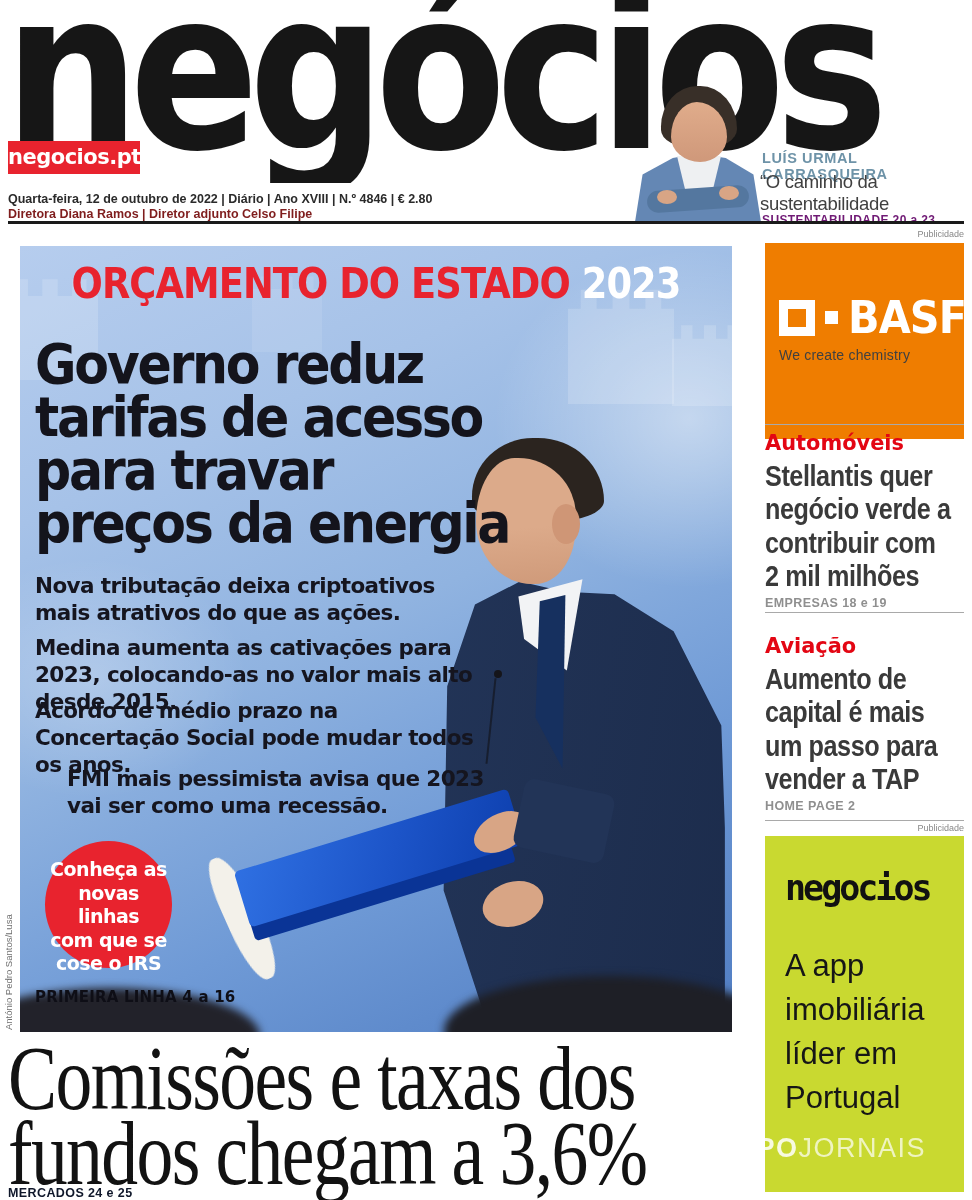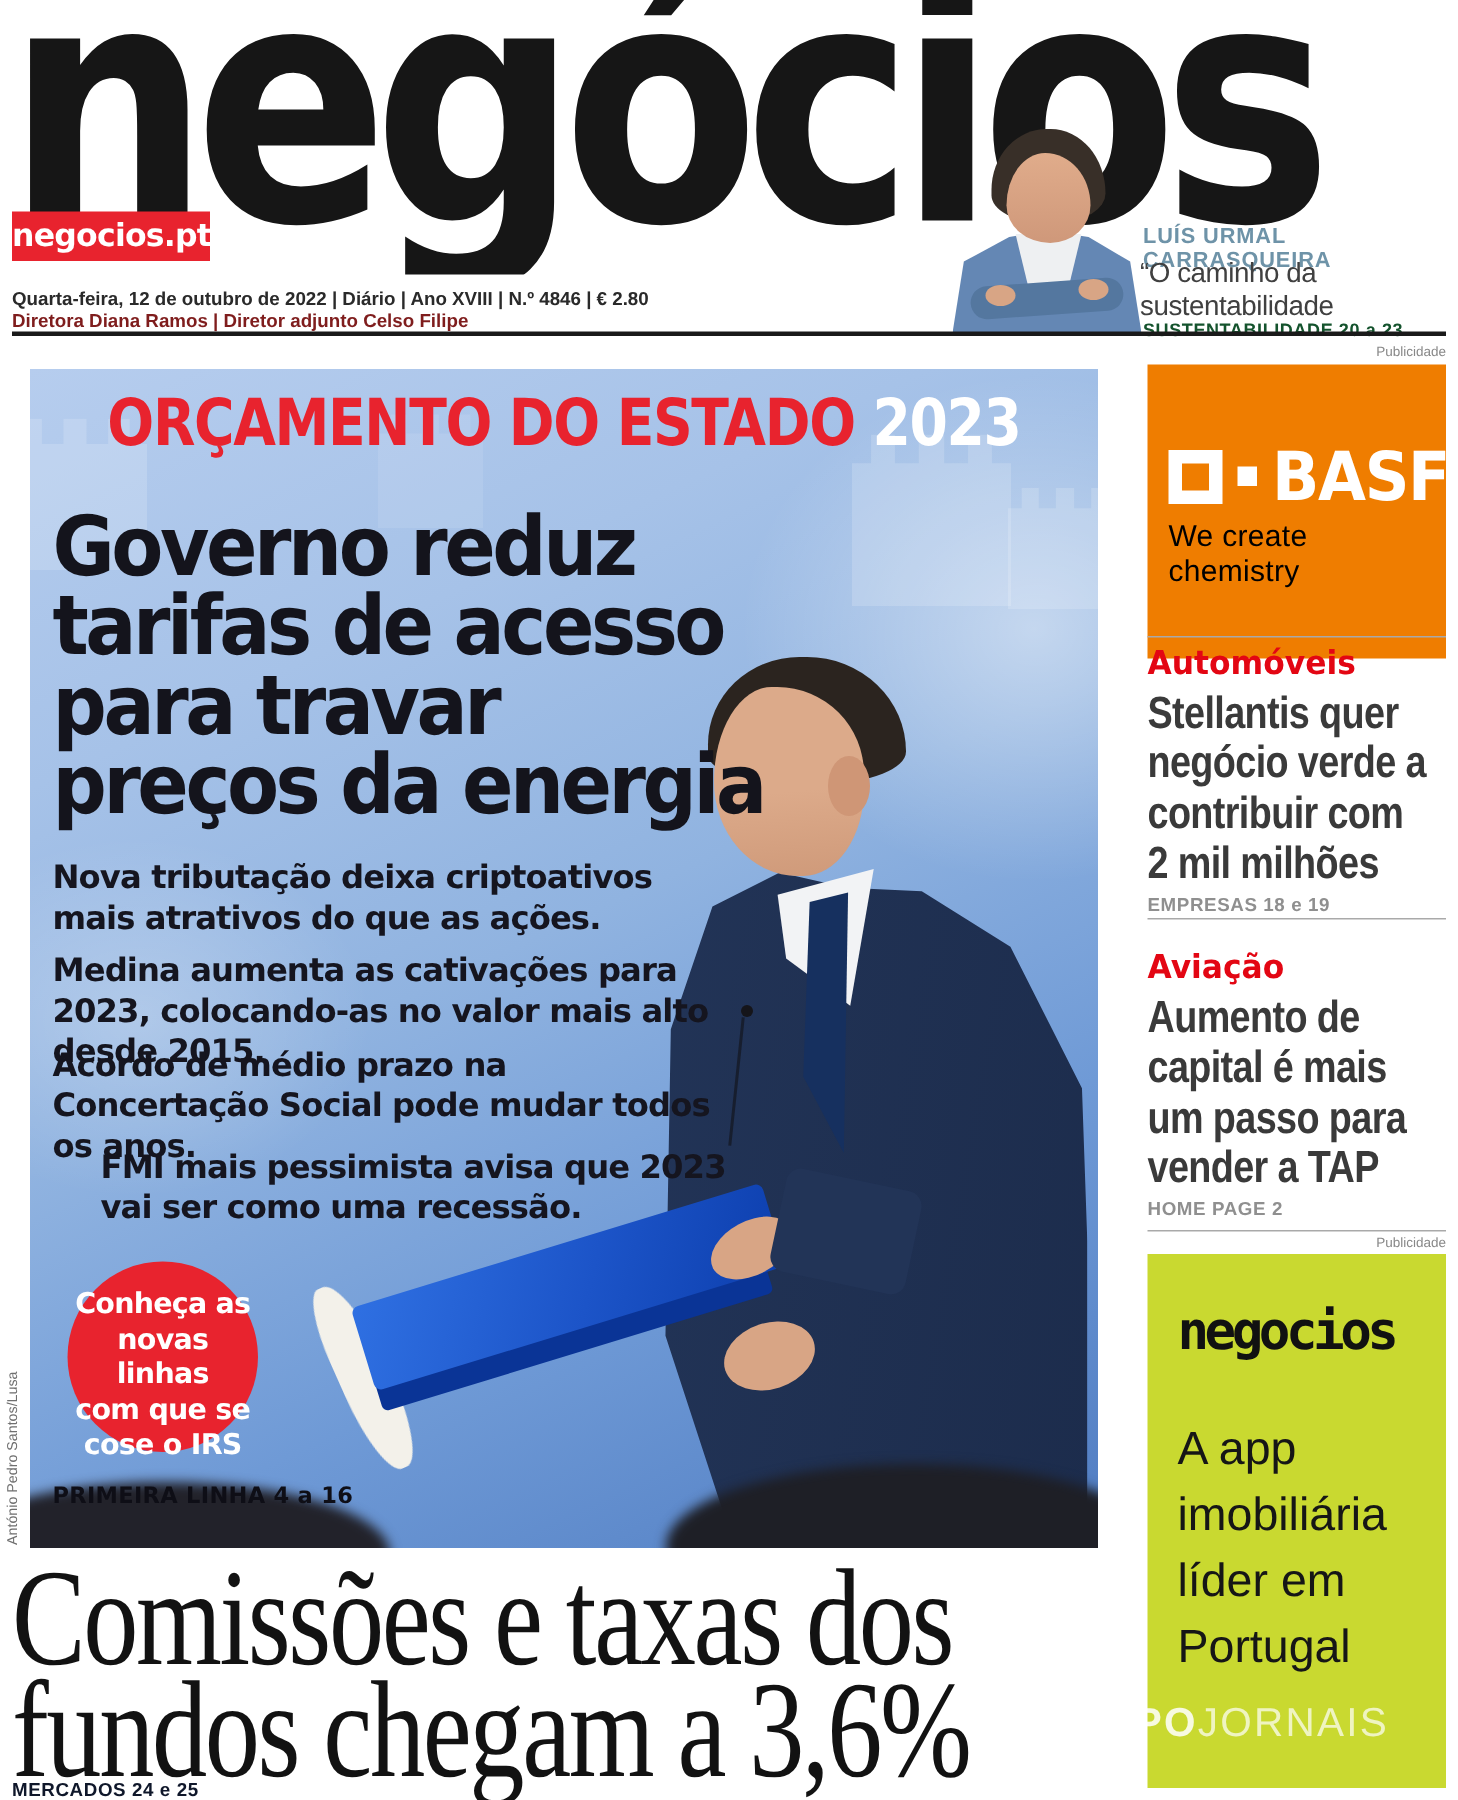--- a/index.html
+++ b/index.html
@@ -38,21 +38,21 @@
     clip-path:polygon(0 0,100% 0,78% 100%,22% 100%); }
   .luis-jacket { position:absolute; left:2px; top:70px; width:126px; height:68px; background:#6487b4;
     clip-path:polygon(0 100%,6% 30%,30% 6%,42% 2%,58% 2%,72% 6%,94% 30%,100% 100%); }
   .luis-arms { position:absolute; left:14px; top:104px; width:102px; height:22px; background:#54779f;
     border-radius:12px; transform:rotate(-4deg); }
   .luis-hand { position:absolute; width:20px; height:14px; background:#d8a585; border-radius:50%; }
 
   #quote-name { position:absolute; left:762px; top:150px; font-size:14.5px; font-weight:bold; color:#6e93a8; letter-spacing:0.6px; }
   .quote-line { position:absolute; left:760px; font-size:18.5px; font-weight:normal; color:#404040; letter-spacing:-0.3px; }
   #quote-l1 { top:171px; } #quote-l2 { top:193px; }
-  #quote-ref { position:absolute; left:762px; top:213px; font-size:12px; font-weight:bold; color:#14532d; letter-spacing:0.4px; }
+  #quote-ref { position:absolute; left:762px; top:213px; font-size:12px; font-weight:bold; color:#701a75; letter-spacing:0.4px; }
 
   
   #photo {
     position:absolute; left:20px; top:246px; width:712px; height:786px; overflow:hidden;
     background:
       radial-gradient(ellipse 300px 260px at 94% 22%, rgba(255,255,255,0.45), rgba(255,255,255,0) 65%),
       radial-gradient(ellipse 260px 200px at 10% 55%, rgba(255,255,255,0.25), rgba(255,255,255,0) 60%),
       linear-gradient(155deg,#b6cdee 0%,#a6c2e8 25%,#90b3e0 48%,#6f9ad6 72%,#4f7cc2 100%);
   }
   .castle { position:absolute; background:rgba(255,255,255,0.17);
@@ -122,21 +122,21 @@
   
   .rrule { position:absolute; left:765px; width:199px; height:1px; background:#a9a9a9; }
   #rule1 { top:424px; } #rule2 { top:612px; } #rule3 { top:820px; }
 
   #basf { position:absolute; left:765px; top:243px; width:199px; height:196px; background:#ef7d00; }
   #basf-row { position:absolute; left:14px; top:48px; display:flex; align-items:center; }
   #basf-sq1 { width:36px; height:36px; border:9px solid #fff; }
   #basf-sq2 { width:13px; height:13px; background:#fff; margin-left:10px; }
   #basf-word { margin-left:10px; color:#fff; font-family:"DejaVu Sans", sans-serif; font-weight:bold;
     font-size:45px; letter-spacing:-1px; transform:scale(0.92,1); transform-origin:0 50%; }
-  #basf-tag { position:absolute; left:14px; top:104px; color:#000000; font-size:20px; font-weight:400; letter-spacing:0.2px; }
+  #basf-tag { position:absolute; left:14px; top:104px; color:#404040; font-size:14px; font-weight:400; letter-spacing:0.2px; }
 
   .kicker-red { position:absolute; left:765px; font-family:"DejaVu Sans", sans-serif; font-weight:bold;
     font-size:22px; color:#e30613; transform:scale(0.95,1); transform-origin:0 0; }
   #kick1 { top:430px; } #kick2 { top:633px; }
   .rc-line { position:absolute; left:765px; font-size:30px; line-height:33.5px; font-weight:600; color:#3a3a3a;
     white-space:nowrap; transform:scale(0.84,1); transform-origin:0 0; letter-spacing:-0.5px; }
   #s0 { top:459px; } #s1 { top:492px; } #s2 { top:526px; } #s3 { top:559px; }
   #t0 { top:662px; } #t1 { top:695px; } #t2 { top:729px; } #t3 { top:762px; }
   .rc-ref { position:absolute; left:765px; font-size:12.5px; font-weight:bold; color:#8f8f8f; letter-spacing:0.4px; }
   #ref1 { top:596px; } #ref2 { top:799px; }

